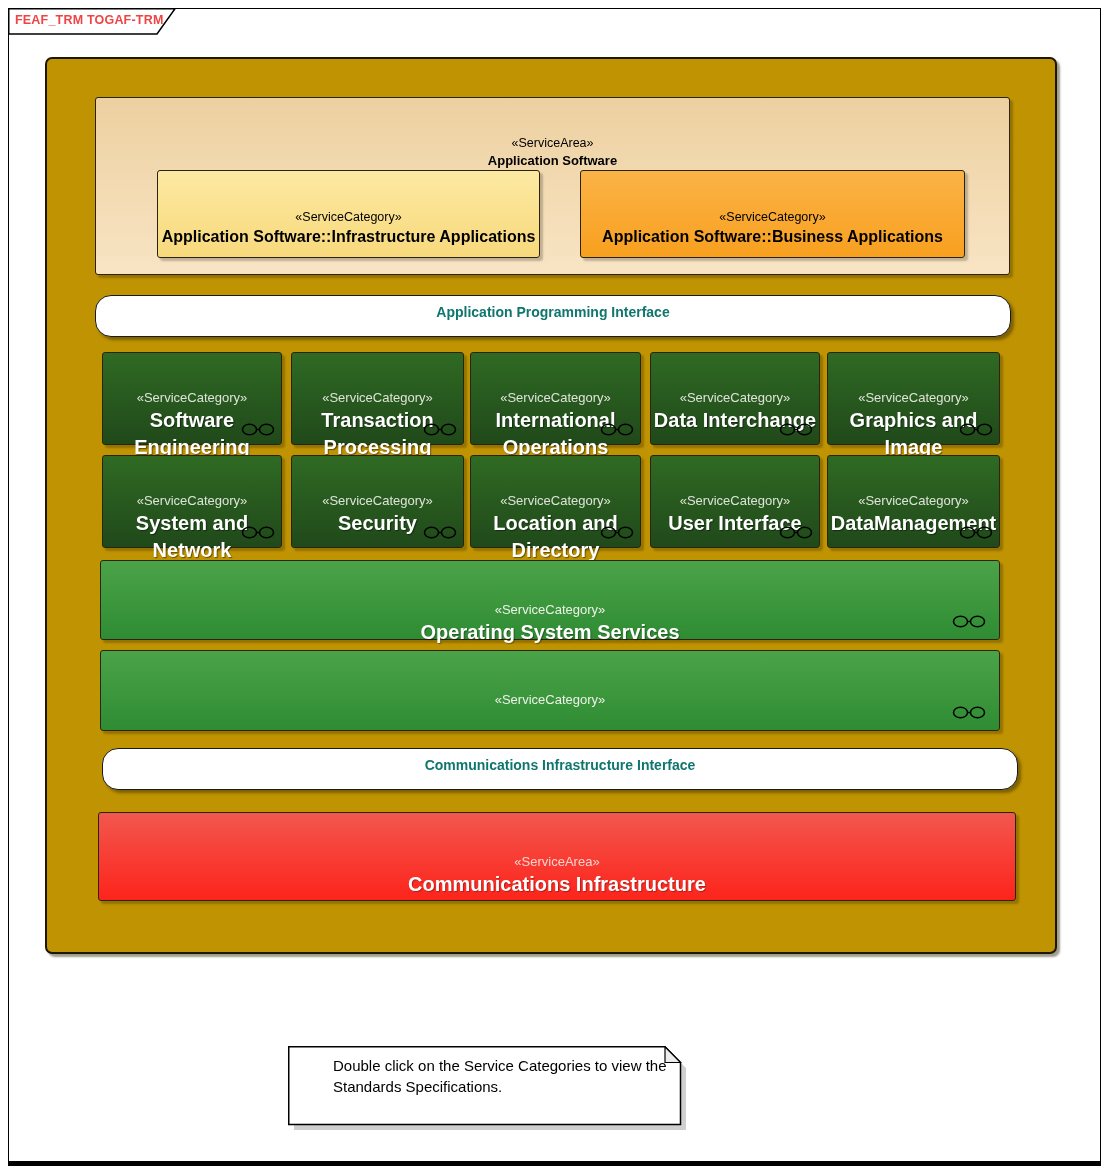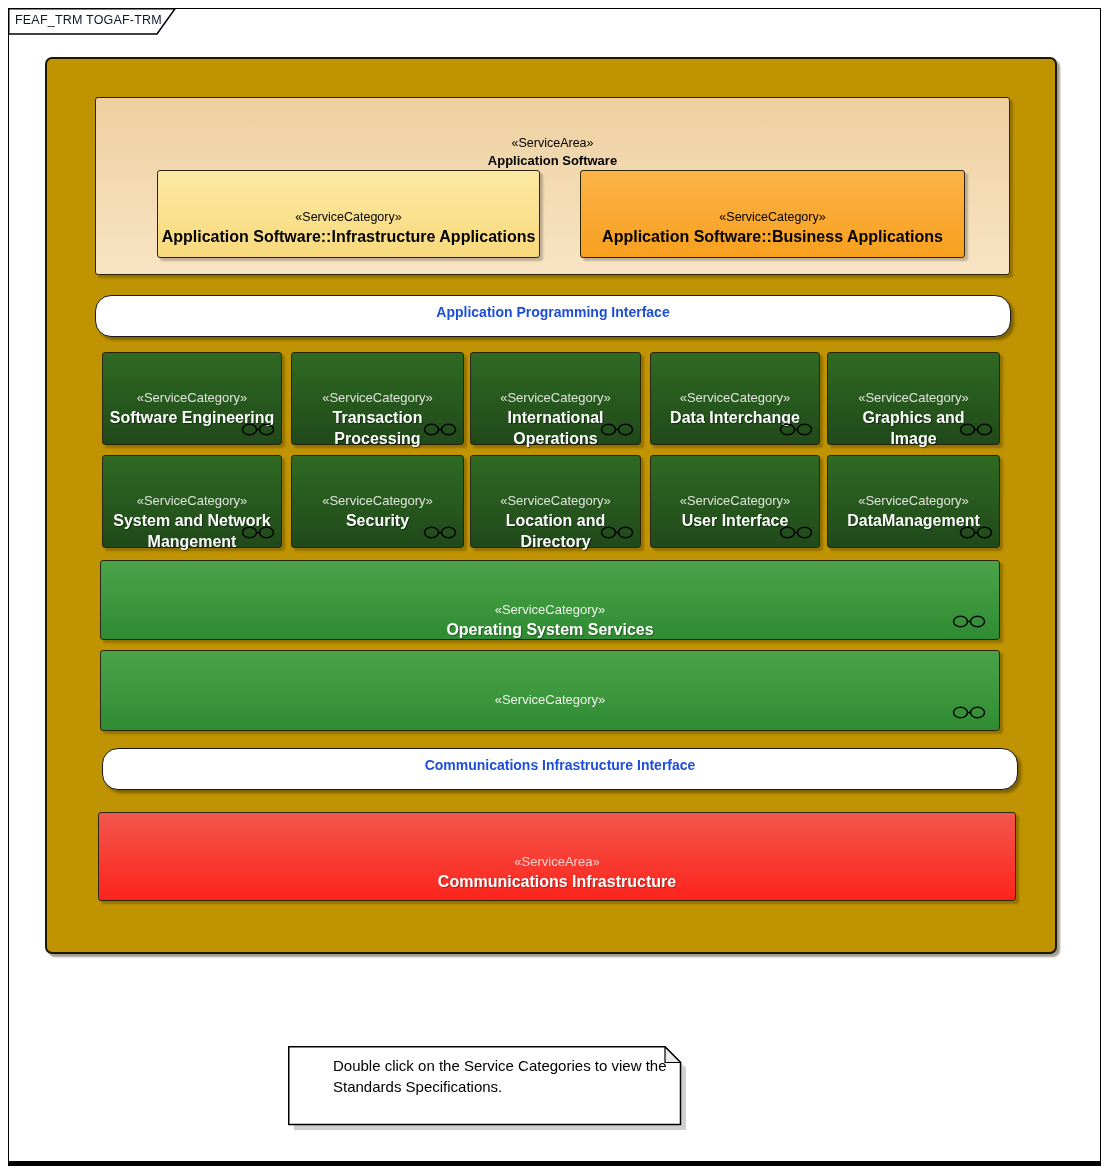--- a/index.html
+++ b/index.html
@@ -8,49 +8,49 @@
     font-family:"Liberation Sans",sans-serif;overflow:hidden;
   }
   
   .frame{
     position:absolute;left:8px;top:8px;width:1091px;height:1152px;
     border:1.5px solid #000;border-bottom-width:5px;background:transparent;
   }
   .tab{position:absolute;left:8px;top:8px;width:175px;height:27px;}
   .tab svg{position:absolute;left:0;top:0;}
   .tab-label{
-    position:absolute;left:7px;top:5px;font-size:12.5px;font-weight:normal;color:#0f172a;
+    position:absolute;left:7px;top:5px;font-size:12.5px;font-weight:bold;color:#ef4444;
     letter-spacing:.2px;white-space:nowrap;text-align:right;
   }
   
   .gold{
     position:absolute;left:45px;top:57px;width:1008px;height:893px;
     background:#bf9302;border:2px solid #1c1700;border-radius:7px;
     box-shadow:3px 3px 2px rgba(40,35,0,.45);
   }
   .box{position:absolute;border:1px solid #2a2408;border-radius:3px;text-align:center;
        box-shadow:3px 3px 2px rgba(0,0,0,.22);}
   .stereo{font-size:13px;line-height:1.35;margin-top:28px;}
-  .bname{font-size:16px;font-weight:bold;line-height:1.35;white-space:pre-line;}
+  .bname{font-size:20px;font-weight:bold;line-height:1.35;white-space:pre-line;}
   
   .tan{left:95px;top:97px;width:915px;height:178px;padding-top:9px;box-sizing:border-box;
        background:linear-gradient(180deg,#edd0a0,#f8e4c4);color:#000;}
   .tan .stereo{font-size:12.5px;}
   .tan .bname{font-size:13px;}
   .yellow{left:157px;top:170px;width:383px;height:88px;padding-top:10px;box-sizing:border-box;
        background:linear-gradient(180deg,#fce9a2,#f8d97c);color:#000;}
   .orange{left:580px;top:170px;width:385px;height:88px;padding-top:10px;box-sizing:border-box;
        background:linear-gradient(180deg,#fbb347,#f8a01f);color:#000;}
   .yellow .stereo,.orange .stereo{font-size:12.5px;}
   .yellow .bname,.orange .bname{font-size:16px;}
   
   .bar{
     position:absolute;background:#fff;border:1.3px solid #1a1a1a;border-radius:16px;
     box-shadow:3px 3px 3px rgba(0,0,0,.35);text-align:center;box-sizing:border-box;
-    font-size:14px;font-weight:bold;color:#1d4ed8;padding-top:8px;
+    font-size:14px;font-weight:bold;color:#0f766e;padding-top:8px;
   }
   .api{left:95px;top:295px;width:916px;height:42px;}
   .cii{left:102px;top:748px;width:916px;height:42px;}
   
   .cat{
     background:linear-gradient(180deg,#2f6a23,#20491a);color:#fff;
     padding-top:8px;box-sizing:border-box;
   }
   .cat .stereo{color:#dfe3da;}
   .cat .bname{text-shadow:1px 1px 1px rgba(0,0,0,.45);}

